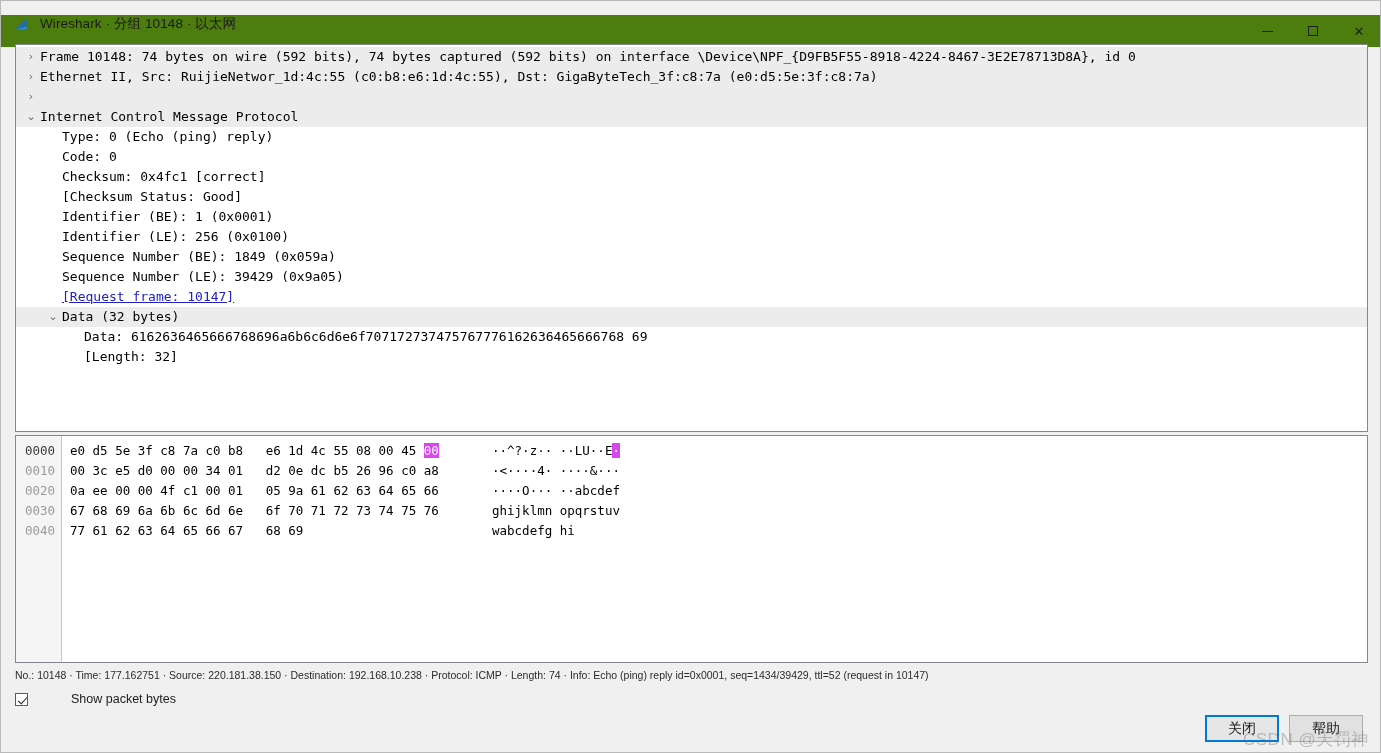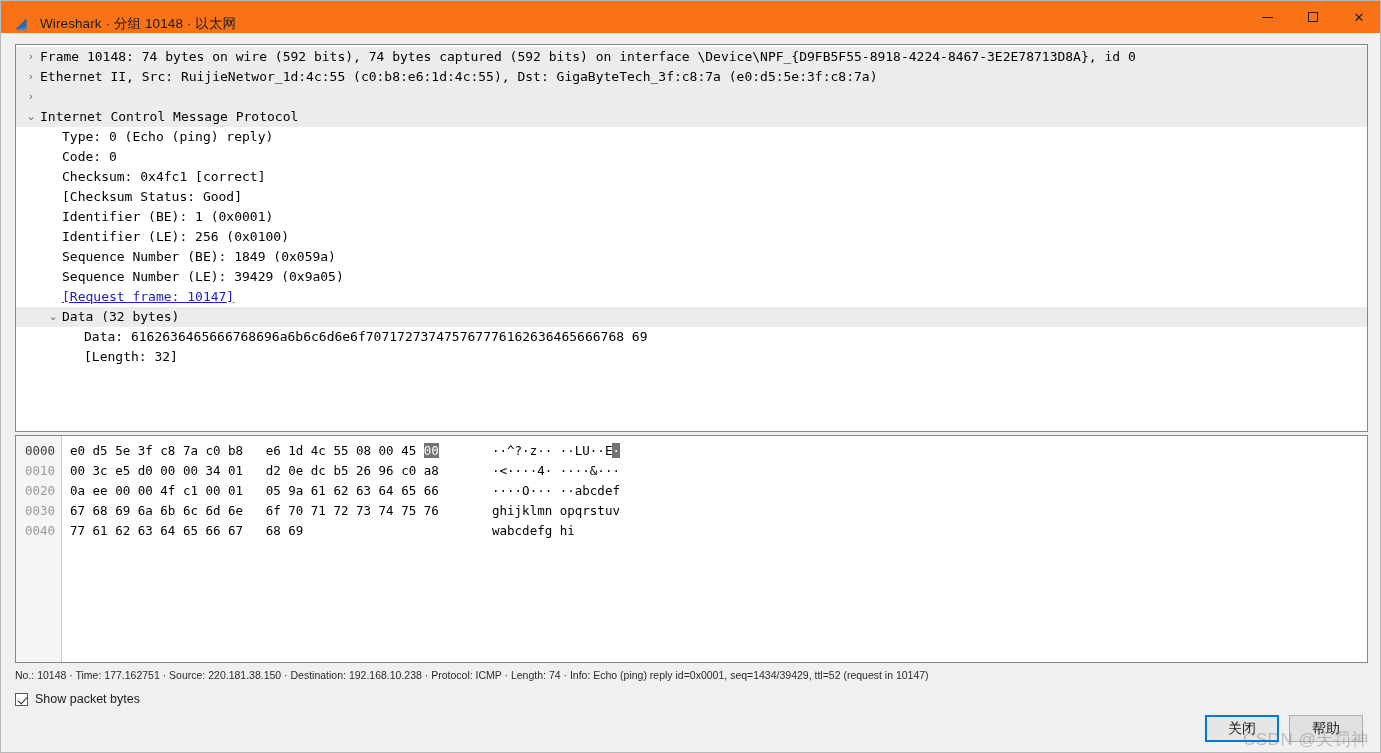--- a/index.html
+++ b/index.html
@@ -17,27 +17,27 @@
     height: 753px;
     background: #f0f0f0;
     overflow: hidden;
     box-sizing: border-box;
     border: 1px solid #b9b9b9;
   }
 
   
   .titlebar {
     position: absolute;
-    left: 0; top: 0;
+    left: 0; top: 14px;
     width: 1381px;
     height: 32px;
-    background: #f97316;
+    background: #4d7c0f;
     border-bottom: 1px solid #e8e8e8;
     display: flex;
-    align-items: flex-end;
+    align-items: flex-start;
   }
   .title-logo {
     width: 18px; height: 18px;
     margin-left: 12px;
     margin-right: 9px;
     position: relative;
     flex: none;
   }
   .title-text {
     font-size: 13.5px;
@@ -156,21 +156,21 @@
     color: #000;
   }
   .hexrow {
     height: 20px;
     line-height: 20px;
     white-space: pre;
   }
   .hexcells { display: inline-block; width: 370px; }
   .asciicells { display: inline-block; padding-left: 32px; margin-left: 20px; }
   .hl {
-    background: #737373;
+    background: #d946ef;
     color: #ffffff;
   }
 
   
   .statusbar {
     position: absolute;
     left: 14px;
     top: 668px;
     width: 1353px;
     height: 18px;
@@ -180,20 +180,21 @@
     overflow: hidden;
   }
   .checkrow {
     position: absolute;
     left: 14px;
     top: 691px;
     display: flex;
     align-items: center;
     font-size: 12.5px;
     color: #202020;
+    gap: 36px;
   }
   .cbox {
     width: 13px; height: 13px;
     border: 1px solid #5a5a5a;
     background: #fff;
     box-sizing: border-box;
     position: relative;
     margin-right: 7px;
   }
   .cbox::after {

